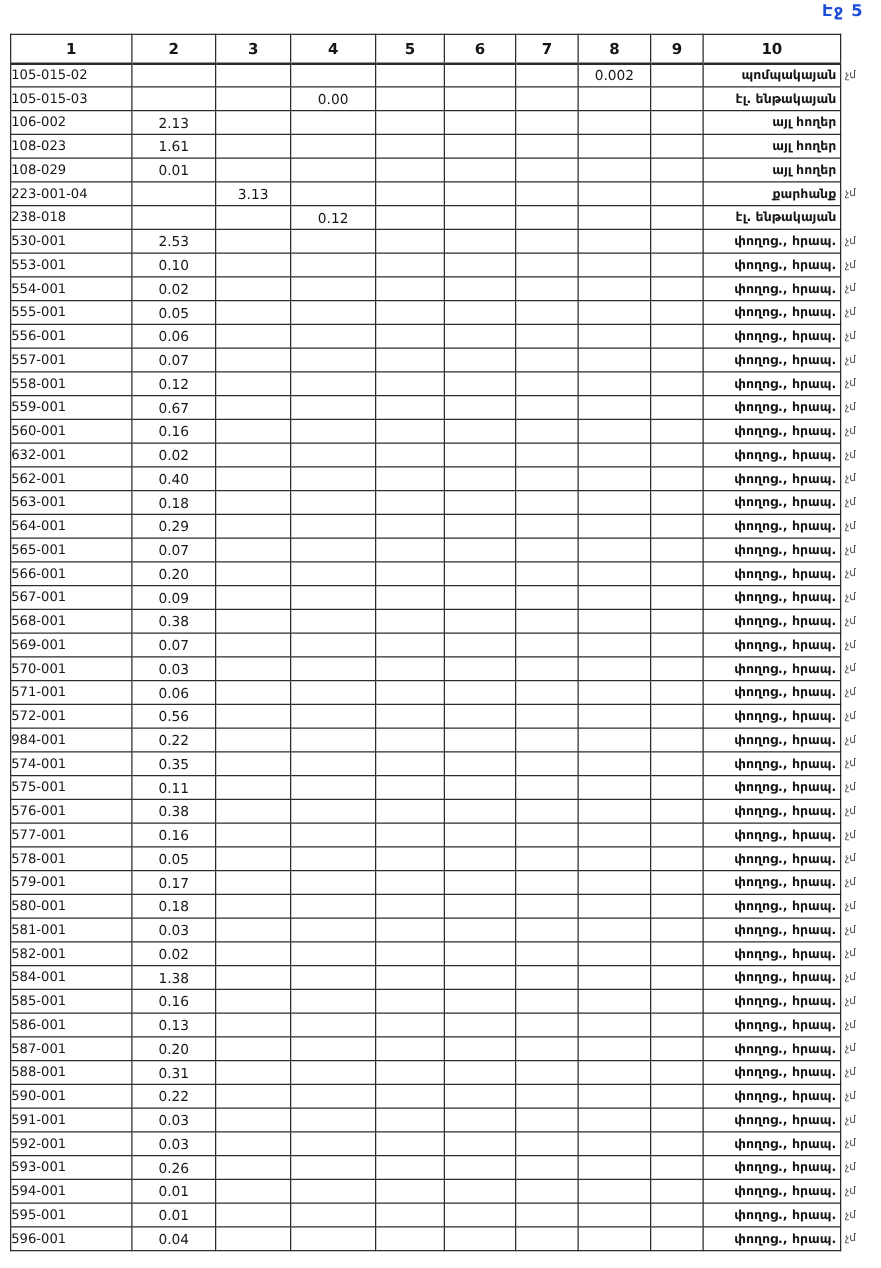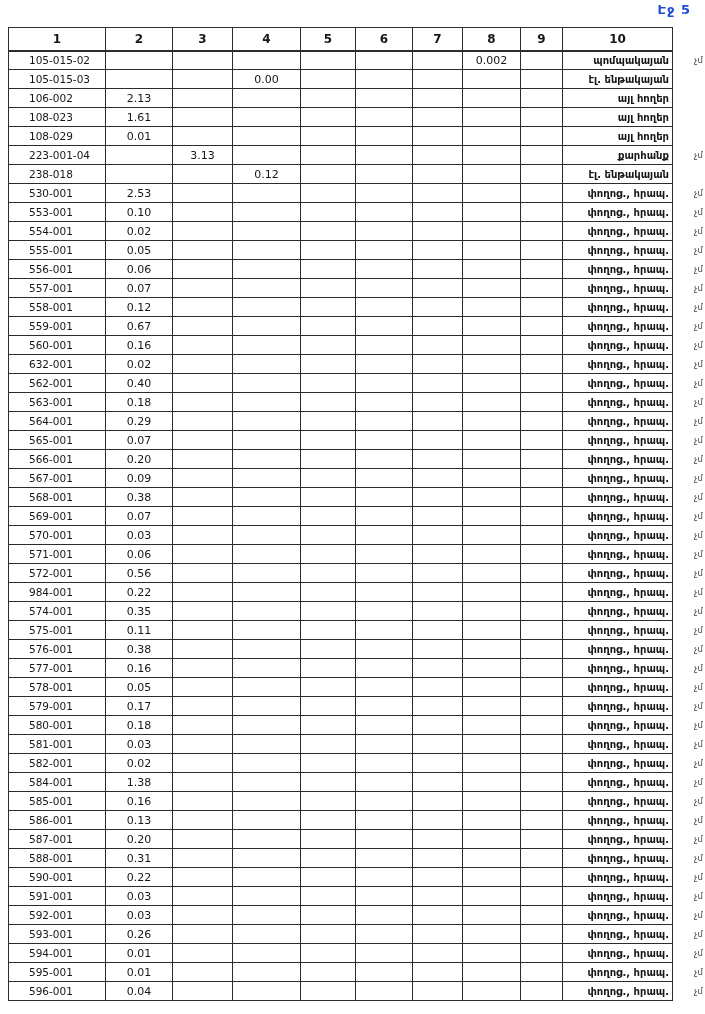--- a/index.html
+++ b/index.html
@@ -46,39 +46,39 @@
     border-bottom-width: 2px !important;
   }
   .doc-table td {
     height: 17px;
     font-size: 11px;
     line-height: 17px;
   }
   .doc-table td.col-1 {
     text-align: left;
     font-size: 10.5px;
-    padding-left: 20px;
+    padding-left: 0;
   }
   .doc-table td.col-mid {
     text-align: center;
   }
   .doc-table td.col-10 {
     text-align: right;
     font-size: 10px;
     padding-left: 4px;
     font-weight: bold;
   }
   .doc-table th.spacer,
   .doc-table td.margin-cell {
     border: none;
     background: transparent;
     font-size: 8.5px;
     color: #4a4a4a;
     text-align: left;
-    padding-left: 21px;
+    padding-left: 3px;
     white-space: nowrap;
   }
 </style>
 </head>
 <body>
 
 <div class="page-label">Էջ 5</div>
 
 <table class="doc-table">
   <colgroup>

